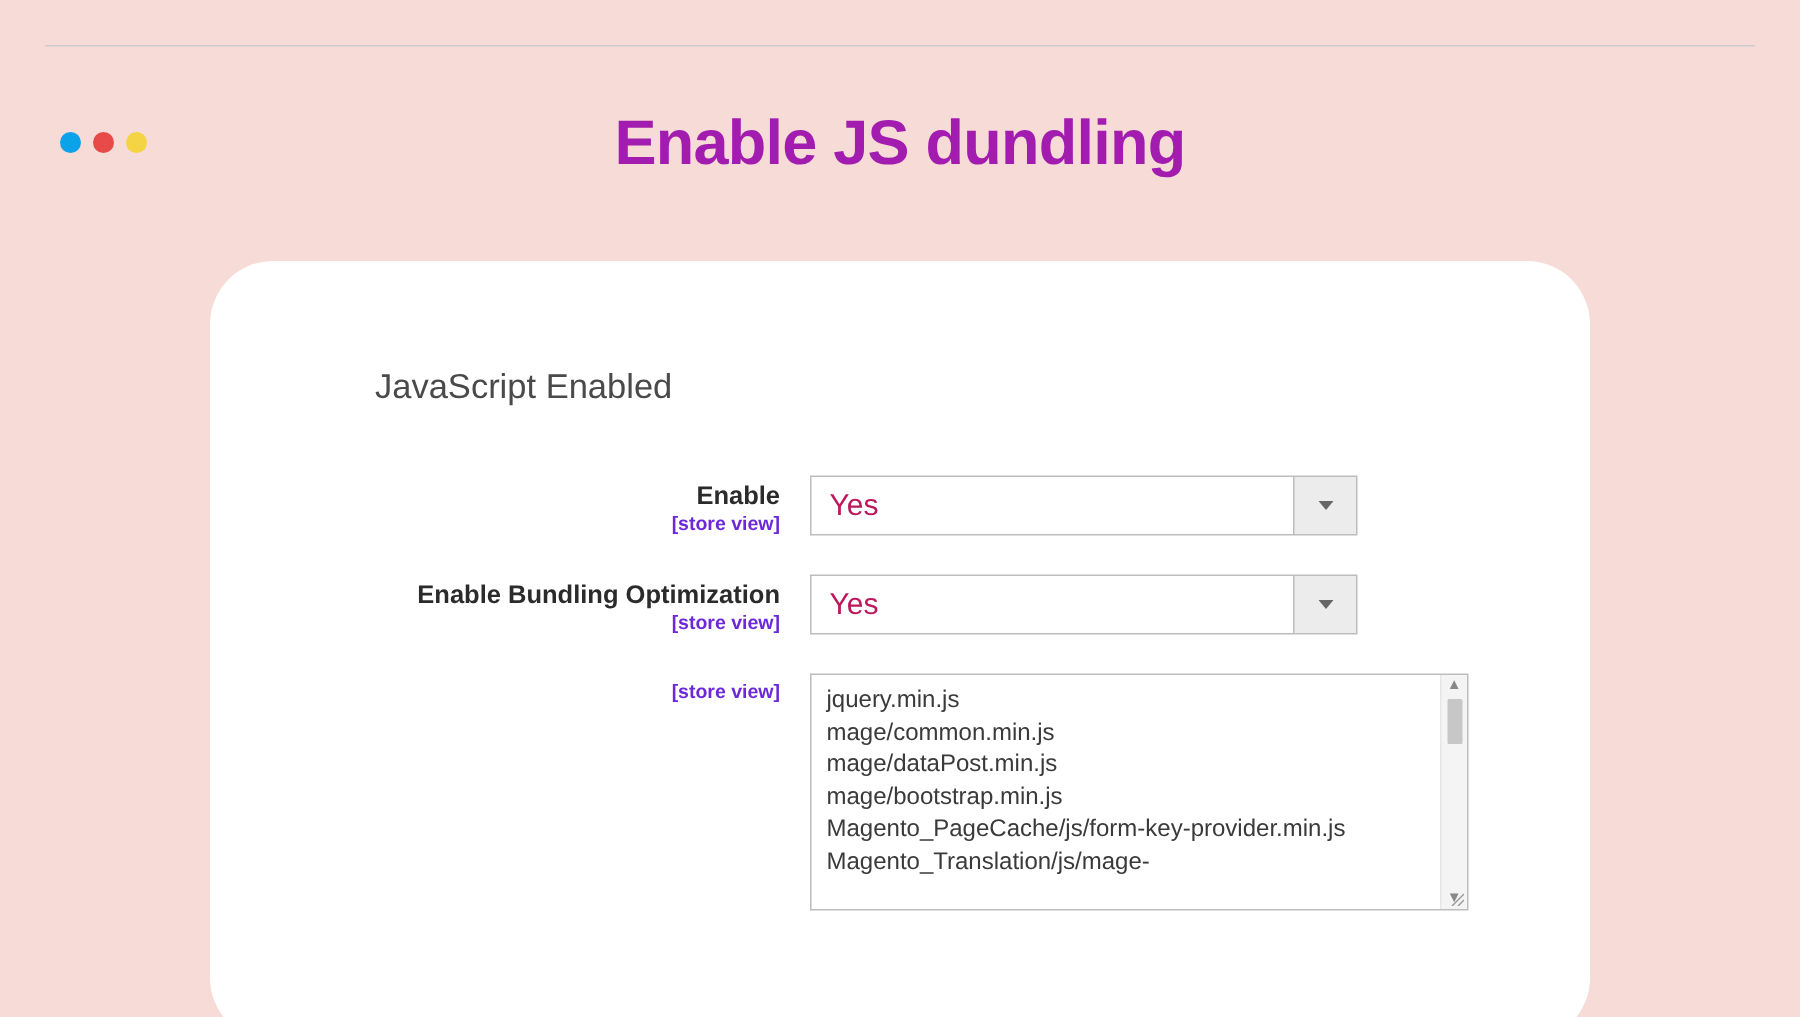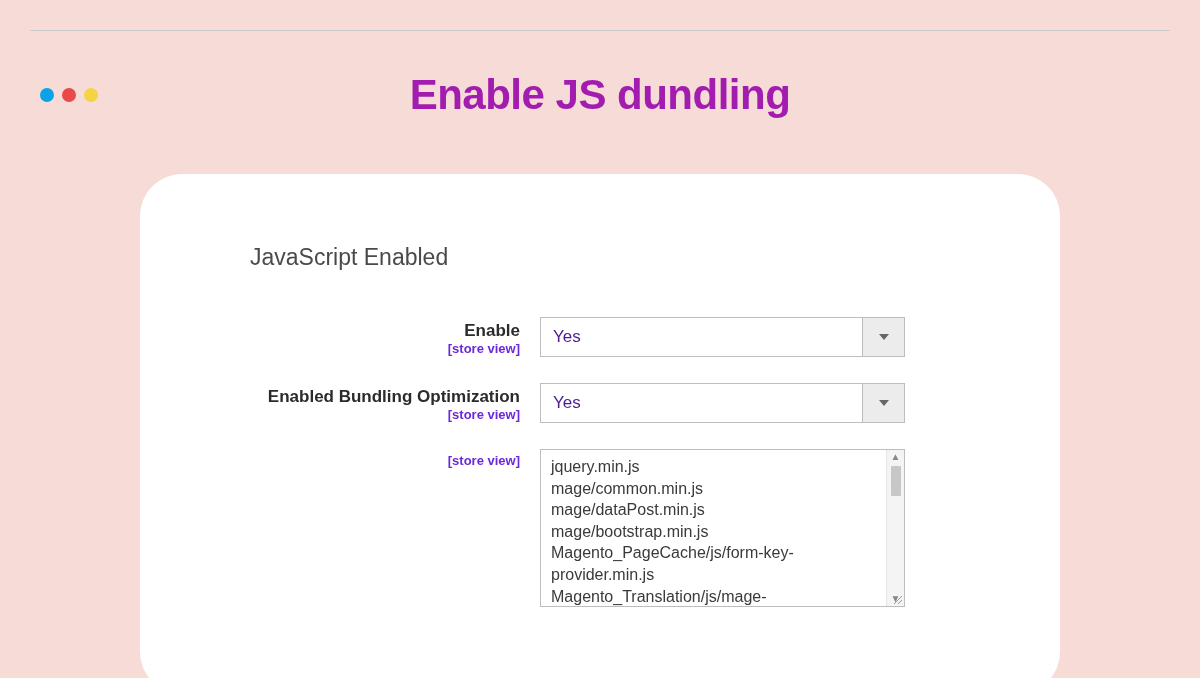--- a/index.html
+++ b/index.html
@@ -85,36 +85,36 @@
       width: 365px;
       height: 40px;
       border: 1px solid #bdbdbd;
       display: flex;
       align-items: stretch;
       background: #fff;
     }
     .select-value {
       flex: 1;
       padding: 0 12px;
-      font-size: 17px;
-      color: #4c1d95;
+      font-size: 20px;
+      color: #be185d;
       display: flex;
       align-items: center;
     }
     .select-btn {
       width: 42px;
       border-left: 1px solid #bdbdbd;
       background: #ececec;
       display: flex;
       align-items: center;
       justify-content: center;
     }
     .select-btn svg { display: block; }
     .textarea-wrap {
-      width: 365px;
+      width: 439px;
       height: 158px;
       border: 1px solid #bdbdbd;
       background: #fff;
       position: relative;
       display: flex;
     }
     .textarea-content {
       flex: 1;
       padding: 6px 10px;
       font-size: 16px;
@@ -184,21 +184,21 @@
           <svg width="10" height="6" viewBox="0 0 10 6">
               <path d="M0 0 L5 6 L10 0 Z" fill="#666"></path>
             </svg>
         </div>
       </div>
     </div>
   </div>
 
   <div class="form-row">
     <div class="label-col">
-      <div class="field-label">Enabled Bundling Optimization</div>
+      <div class="field-label">Enable Bundling Optimization</div>
       <div class="field-scope">[store view]</div>
     </div>
     <div class="control-col">
       <div class="select-wrap">
         <div class="select-value">Yes</div>
         <div class="select-btn">
           <svg width="10" height="6" viewBox="0 0 10 6">
               <path d="M0 0 L5 6 L10 0 Z" fill="#666"></path>
             </svg>
         </div>

